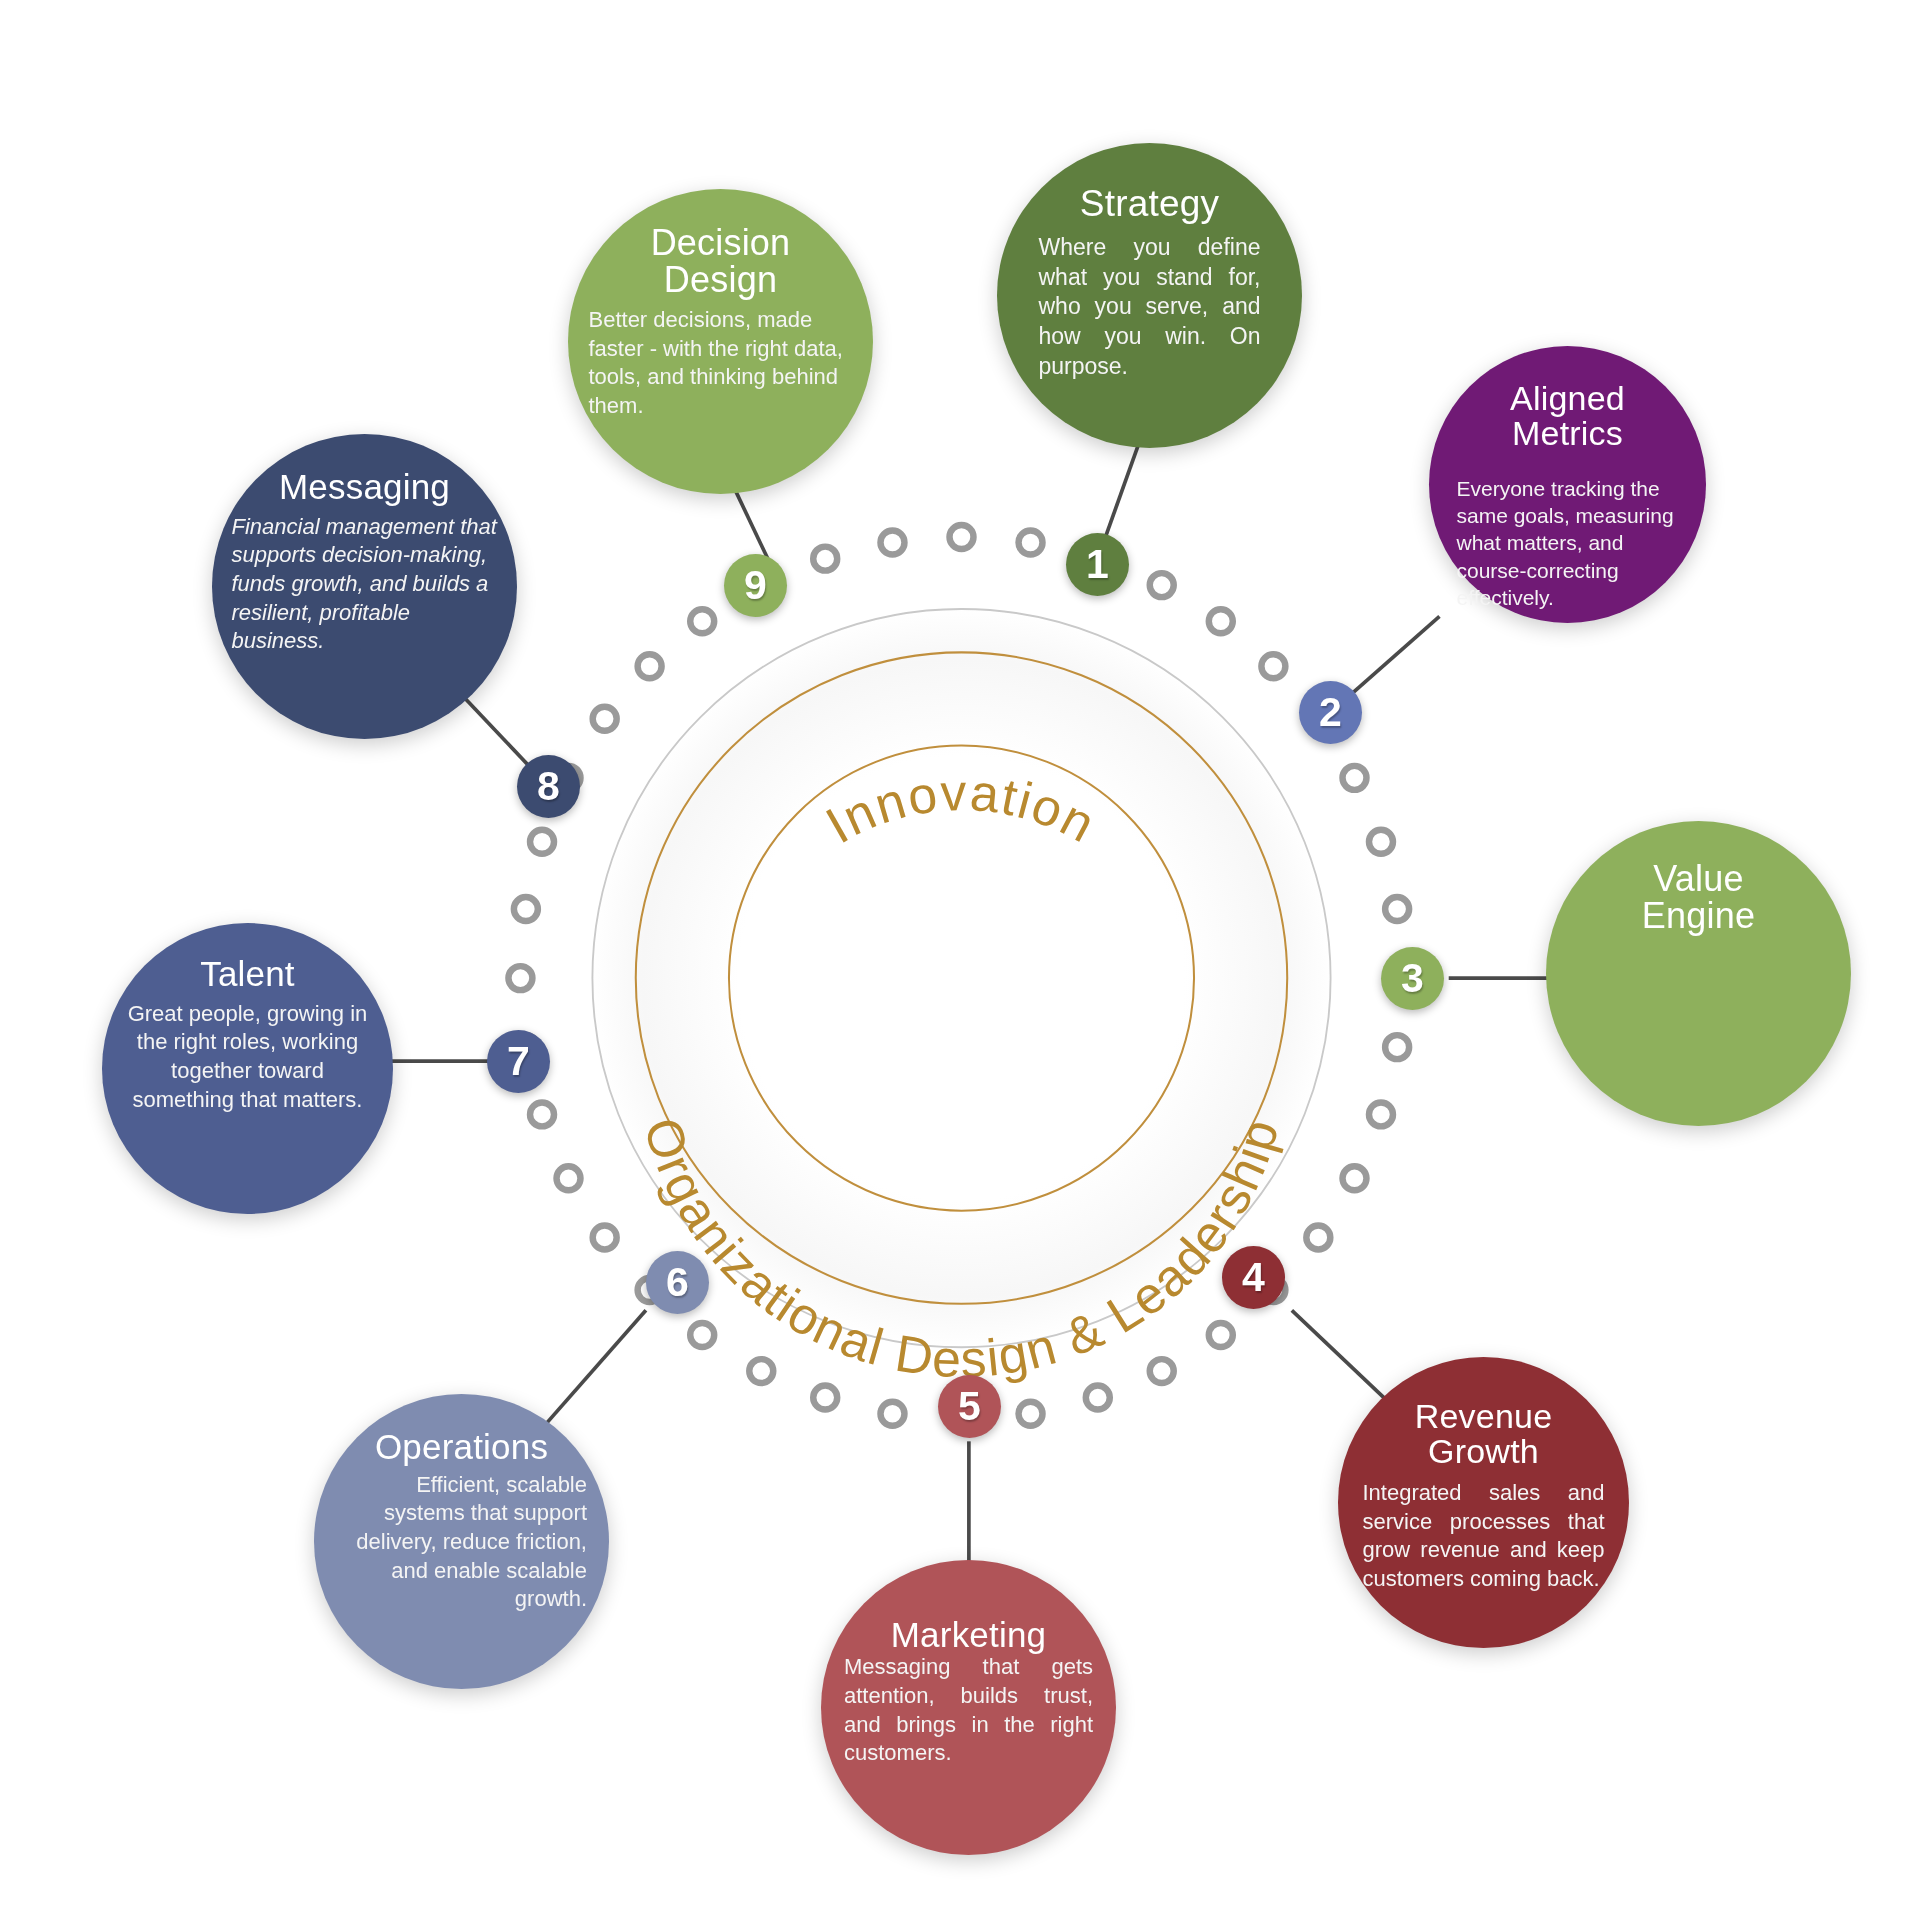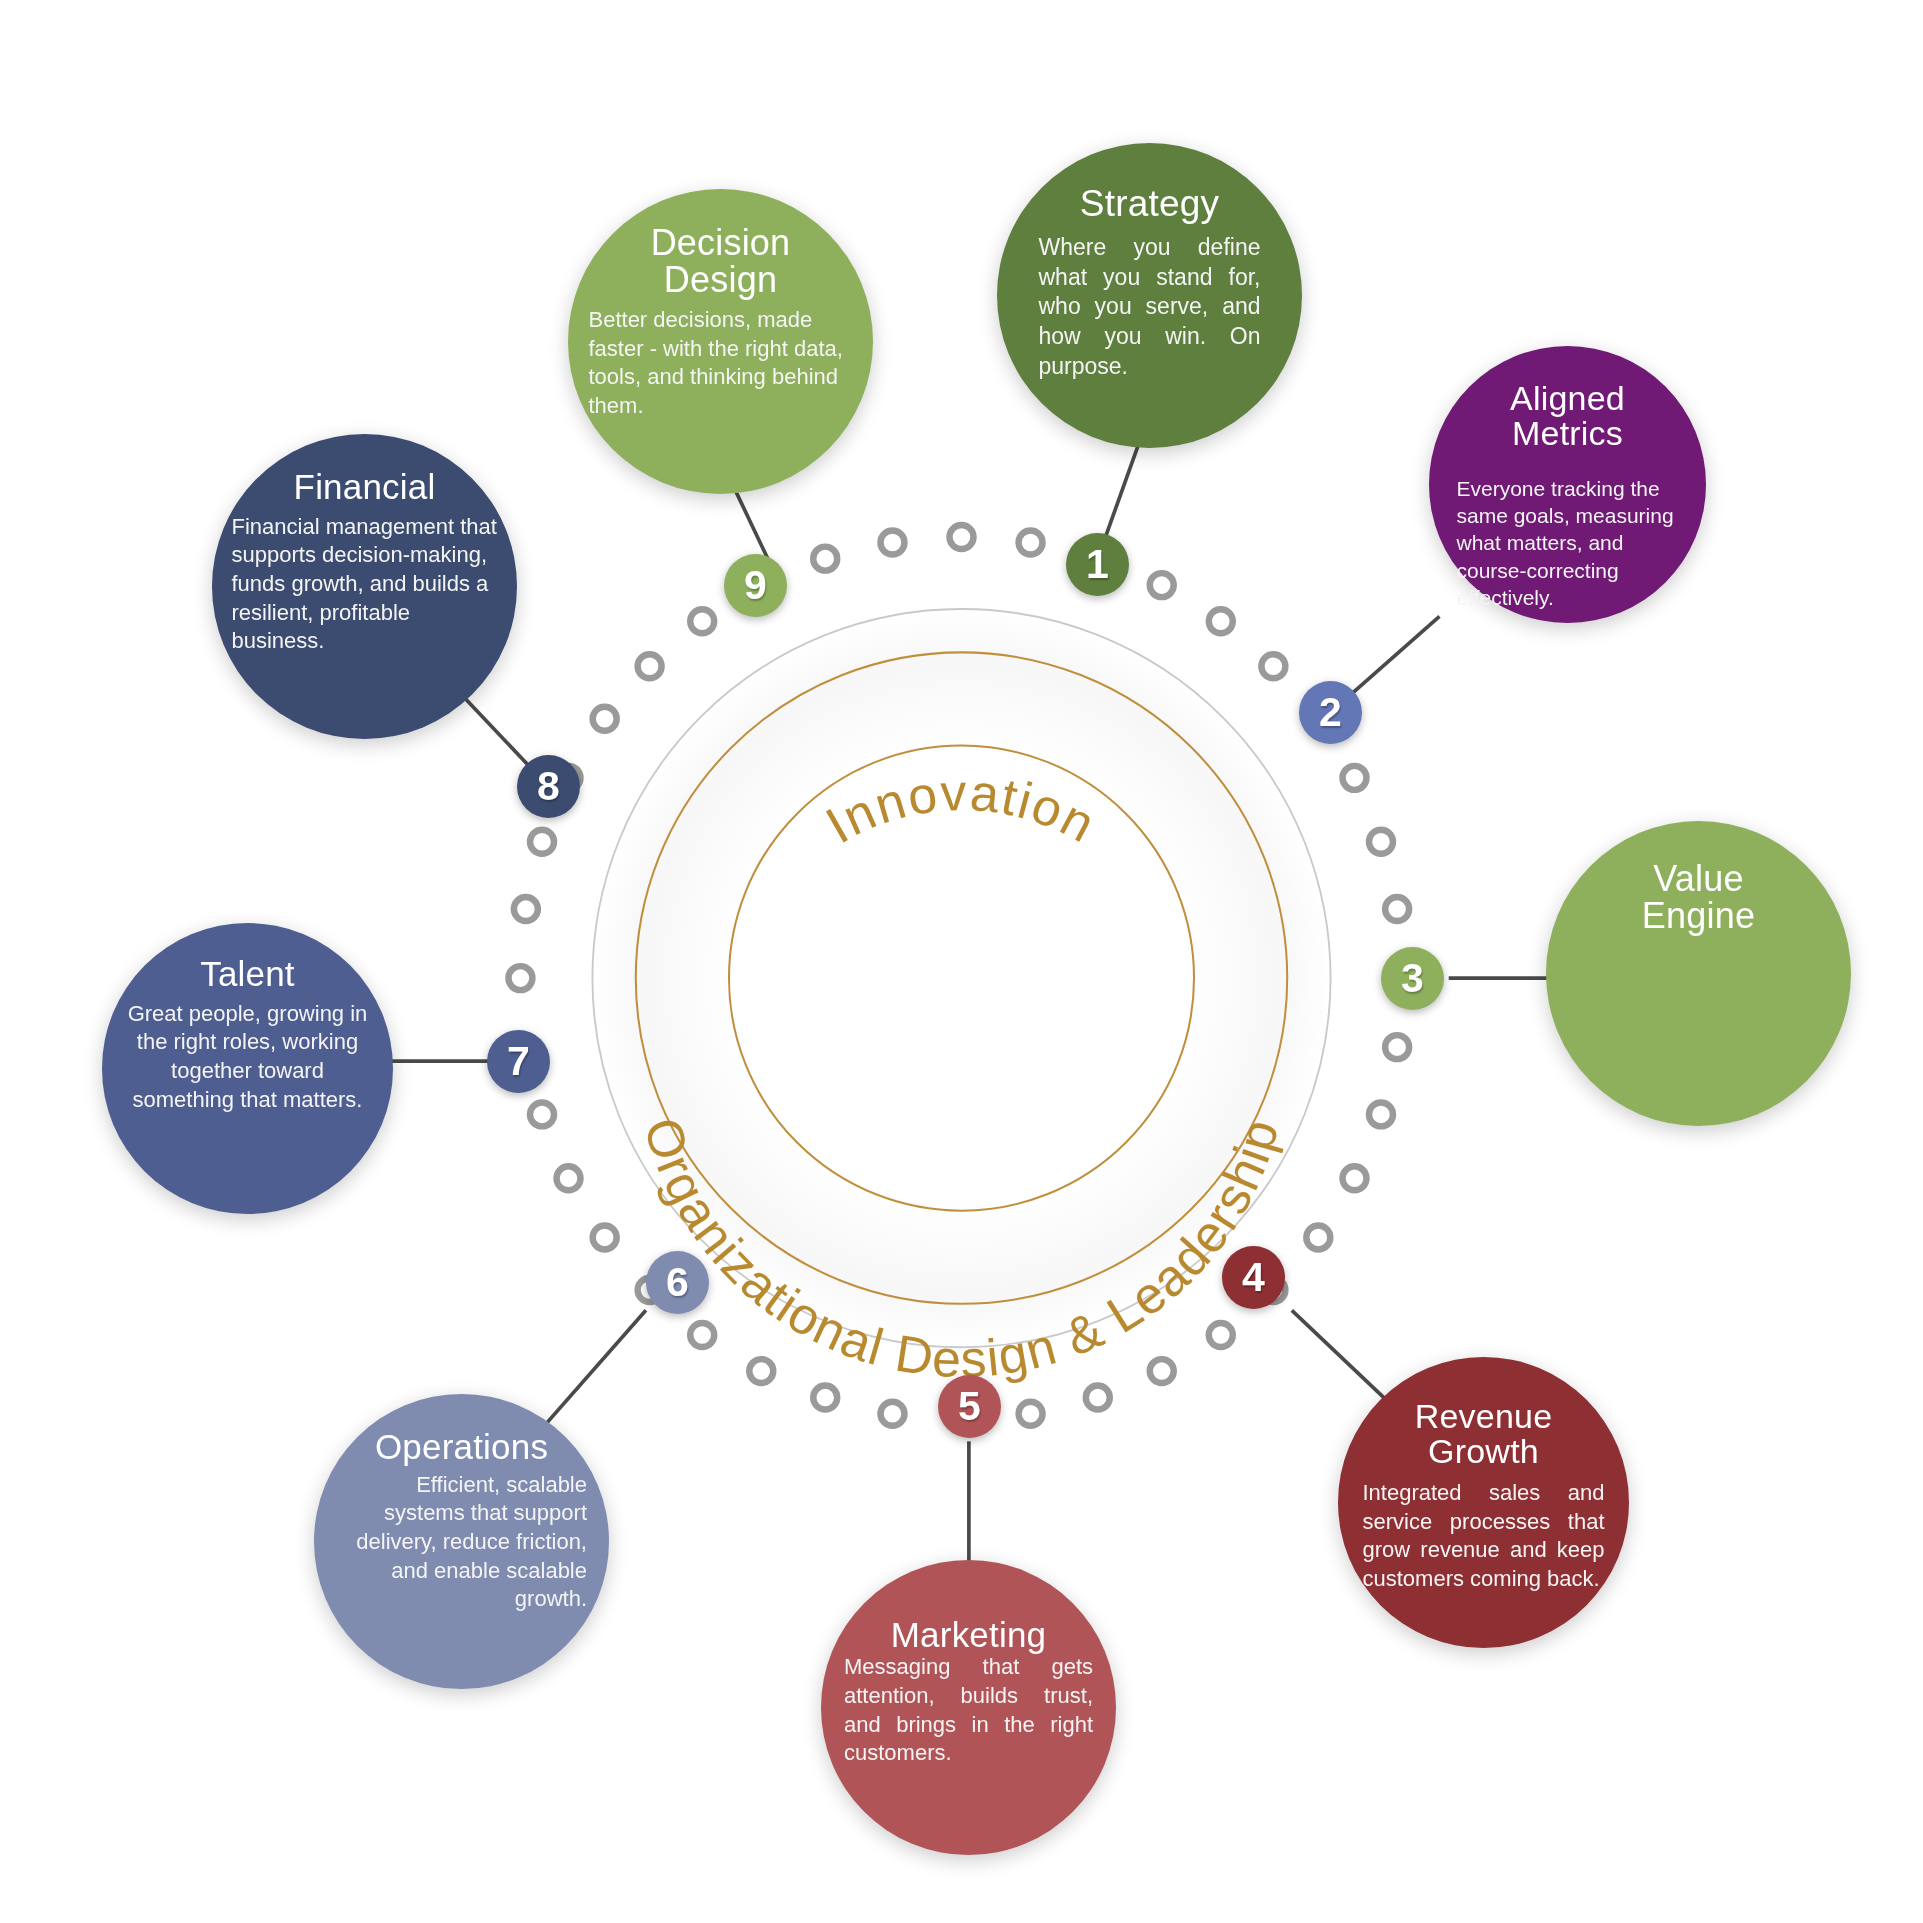--- a/index.html
+++ b/index.html
@@ -148,22 +148,22 @@
     <div class="b-title" style="font-size:35px;">Operations</div>
     <div class="b-desc" style="font-size:22px;text-align:right;width:251px;margin-top:5.5px;">Efficient, scalable systems that support delivery, reduce friction, and enable scalable growth.</div>
   </div>
 
   <div class="bubble" style="left:102px;top:923px;width:291px;height:291px;padding:33px 20px 0;background:#4e5e91;">
     <div class="b-title" style="font-size:35px;">Talent</div>
     <div class="b-desc" style="font-size:22px;text-align:center;width:251px;margin-top:7.4px;">Great people, growing in the right roles, working together toward something that matters.</div>
   </div>
 
   <div class="bubble" style="left:212px;top:434px;width:305px;height:305px;padding:35px 18.5px 0;background:#3c4b70;">
-    <div class="b-title" style="font-size:35px;">Financial</div>
-    <div class="b-desc" style="font-size:22px;text-align:left;width:266px;margin-top:7.4px;">Financial management that supports decision-making, funds growth, and builds a resilient, profitable business.</div>
+    <div class="b-title" style="font-size:35px;">Messaging</div>
+    <div class="b-desc" style="font-size:22px;text-align:left;width:266px;margin-top:7.4px;font-style:italic;">Financial management that supports decision-making, funds growth, and builds a resilient, profitable business.</div>
   </div>
 
   <div class="bubble" style="left:568px;top:189px;width:305px;height:305px;padding:35px 22px 0;background:#8eb05c;">
     <div class="b-title" style="font-size:36px;width:185px;">Decision Design</div>
     <div class="b-desc" style="font-size:22px;text-align:left;width:264px;margin-top:7.4px;">Better decisions, made faster - with the right data, tools, and thinking behind them.</div>
   </div>
 
   <div class="badge" style="left:1066px;top:533px;width:63px;height:63px;background:#5f7f3f;font-size:41px;">
     <span>1</span>
   </div>

